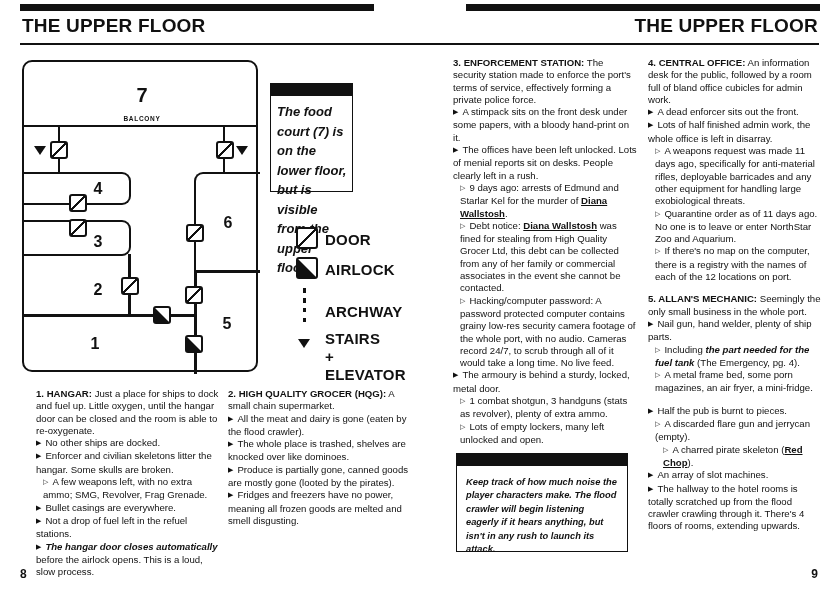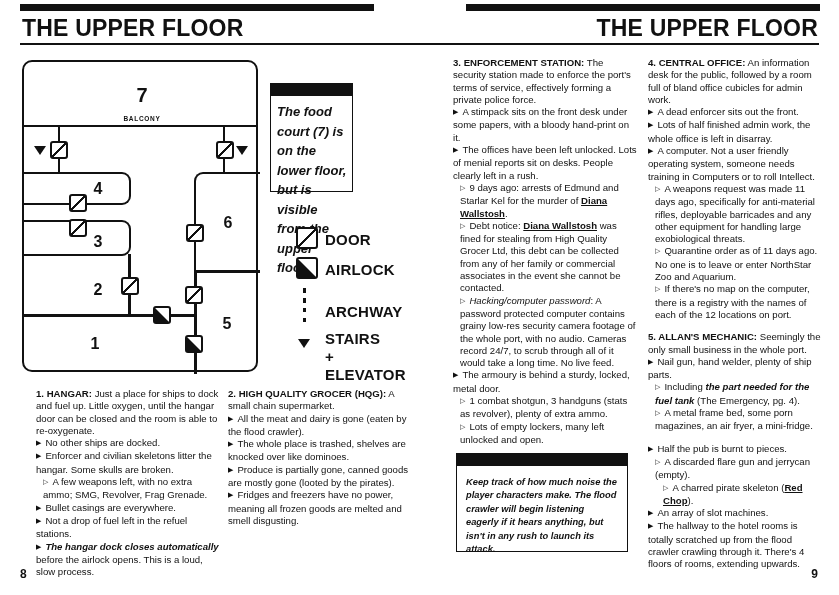--- a/index.html
+++ b/index.html
@@ -2,21 +2,21 @@
 <html><head>
 <meta charset="utf-8">
 <style>
   html,body{margin:0;padding:0;}
   body{background:#888;font-family:"Liberation Sans","DejaVu Sans",sans-serif;}
   .spread{position:relative;width:839px;height:595px;background:#ffffff;color:#111;overflow:hidden;margin:0 auto;}
   
   .topbar{position:absolute;top:4px;height:7px;background:#111;}
   .bar-left{left:20px;width:354px;}
   .bar-right{left:466px;width:354px;}
-  .hdr{position:absolute;top:15px;font-size:23px;font-weight:700;letter-spacing:.2px;white-space:nowrap;}
+  .hdr{position:absolute;top:15px;font-size:19px;font-weight:700;letter-spacing:.2px;white-space:nowrap;}
   .hdr-left{left:22px;}
   .hdr-right{right:21px;text-align:right;}
   .hrule{position:absolute;left:20px;top:43px;width:799px;height:2px;background:#111;}
   
   .pgnum{position:absolute;top:567px;font-size:12px;font-weight:700;}
   .pg-left{left:20px;}
   .pg-right{right:21px;}
   
   .map{position:absolute;left:22px;top:60px;width:236px;height:312px;border:2.5px solid #111;border-radius:10px;box-sizing:border-box;}
   .map *{box-sizing:border-box;}
@@ -48,21 +48,21 @@
   .legend-label{position:absolute;font-size:15px;font-weight:700;letter-spacing:.2px;line-height:1.2;}
   .archway-dash{position:absolute;left:303px;top:288px;width:2.5px;height:40px;background:repeating-linear-gradient(#111 0 4.5px,transparent 4.5px 10px);}
   
   .col{position:absolute;font-size:9.6px;line-height:12.3px;letter-spacing:0;}
   .col p{margin:0;}
   .col .section{margin-bottom:10px;}
   .sec-title{font-weight:700;}
   .mk{font-family:"DejaVu Sans",sans-serif;font-size:7px;margin-right:4px;display:inline-block;transform:translateY(-1px);}
   .lvl2{padding-left:7px;}
   .lvl3{padding-left:15px;}
-  .i{font-style:italic;}
+  .i{}
   .bi{font-weight:700;font-style:italic;}
   .bu{font-weight:700;text-decoration:underline;}
   
   .noisebox{position:absolute;left:456px;top:453px;width:170px;height:97px;border:1.5px solid #111;background:#fff;}
   .noisebox .notetext{position:absolute;left:9px;right:8px;top:22px;font-size:9.3px;font-style:italic;font-weight:600;line-height:1.45;}
 </style>
 </head>
 <body>
 
 <div class="spread">
@@ -122,21 +122,21 @@
   <div class="legend-label" style="left:325px;top:330px;width:62px;">STAIRS + ELEVATOR</div>
 
   <div class="col" style="left:36px;top:388px;width:186px;">
       <div class="section">
         <p><span class="sec-title">1. HANGAR:</span> Just a place for ships to dock and fuel up. Little oxygen, until the hangar door can be closed and the room is able to re-oxygenate.</p>
         <p class="item lvl1"><span class="mk">▶</span>No other ships are docked.</p>
         <p class="item lvl1"><span class="mk">▶</span>Enforcer and civilian skeletons litter the hangar. Some skulls are broken.</p>
         <p class="item lvl2"><span class="mk">▷</span>A few weapons left, with no extra ammo; SMG, Revolver, Frag Grenade.</p>
         <p class="item lvl1"><span class="mk">▶</span>Bullet casings are everywhere.</p>
         <p class="item lvl1"><span class="mk">▶</span>Not a drop of fuel left in the refuel stations.</p>
-        <p class="item lvl1"><span class="mk">▶</span><span class="bi">The hangar dock closes automatically</span> before the airlock opens. This is a loud, slow process.</p>
+        <p class="item lvl1"><span class="mk">▶</span><span class="bi">The hangar door closes automatically</span> before the airlock opens. This is a loud, slow process.</p>
       </div>
     </div>
   <div class="col" style="left:228px;top:388px;width:188px;">
       <div class="section">
         <p><span class="sec-title">2. HIGH QUALITY GROCER (HQG):</span> A small chain supermarket.</p>
         <p class="item lvl1"><span class="mk">▶</span>All the meat and dairy is gone (eaten by the flood crawler).</p>
         <p class="item lvl1"><span class="mk">▶</span>The whole place is trashed, shelves are knocked over like dominoes.</p>
         <p class="item lvl1"><span class="mk">▶</span>Produce is partially gone, canned goods are mostly gone (looted by the pirates).</p>
         <p class="item lvl1"><span class="mk">▶</span>Fridges and freezers have no power, meaning all frozen goods are melted and smell disgusting.</p>
       </div>
@@ -152,21 +152,20 @@
         <p class="item lvl1"><span class="mk">▶</span>The armoury is behind a sturdy, locked, metal door.</p>
         <p class="item lvl2"><span class="mk">▷</span>1 combat shotgun, 3 handguns (stats as revolver), plenty of extra ammo.</p>
         <p class="item lvl2"><span class="mk">▷</span>Lots of empty lockers, many left unlocked and open.</p>
       </div>
     </div>
   <div class="col" style="left:648px;top:57px;width:173px;">
       <div class="section">
         <p><span class="sec-title">4. CENTRAL OFFICE:</span> An information desk for the public, followed by a room full of bland office cubicles for admin work.</p>
         <p class="item lvl1"><span class="mk">▶</span>A dead enforcer sits out the front.</p>
         <p class="item lvl1"><span class="mk">▶</span>Lots of half finished admin work, the whole office is left in disarray.</p>
-        <p class="item lvl1"><span class="mk">▶</span>A computer. Not a user friendly operating system, someone needs training in Computers or to roll Intellect.</p>
         <p class="item lvl2"><span class="mk">▷</span>A weapons request was made 11 days ago, specifically for anti-material rifles, deployable barricades and any other equipment for handling large exobiological threats.</p>
         <p class="item lvl2"><span class="mk">▷</span>Quarantine order as of 11 days ago. No one is to leave or enter NorthStar Zoo and Aquarium.</p>
         <p class="item lvl2"><span class="mk">▷</span>If there's no map on the computer, there is a registry with the names of each of the 12 locations on port.</p>
       </div>
       <div class="section">
         <p><span class="sec-title">5. ALLAN'S MECHANIC:</span> Seemingly the only small business in the whole port.</p>
         <p class="item lvl1"><span class="mk">▶</span>Nail gun, hand welder, plenty of ship parts.</p>
         <p class="item lvl2"><span class="mk">▷</span>Including <span class="bi">the part needed for the fuel tank</span> (The Emergency, pg. 4).</p>
         <p class="item lvl2"><span class="mk">▷</span>A metal frame bed, some porn magazines, an air fryer, a mini-fridge.</p>
       </div>

